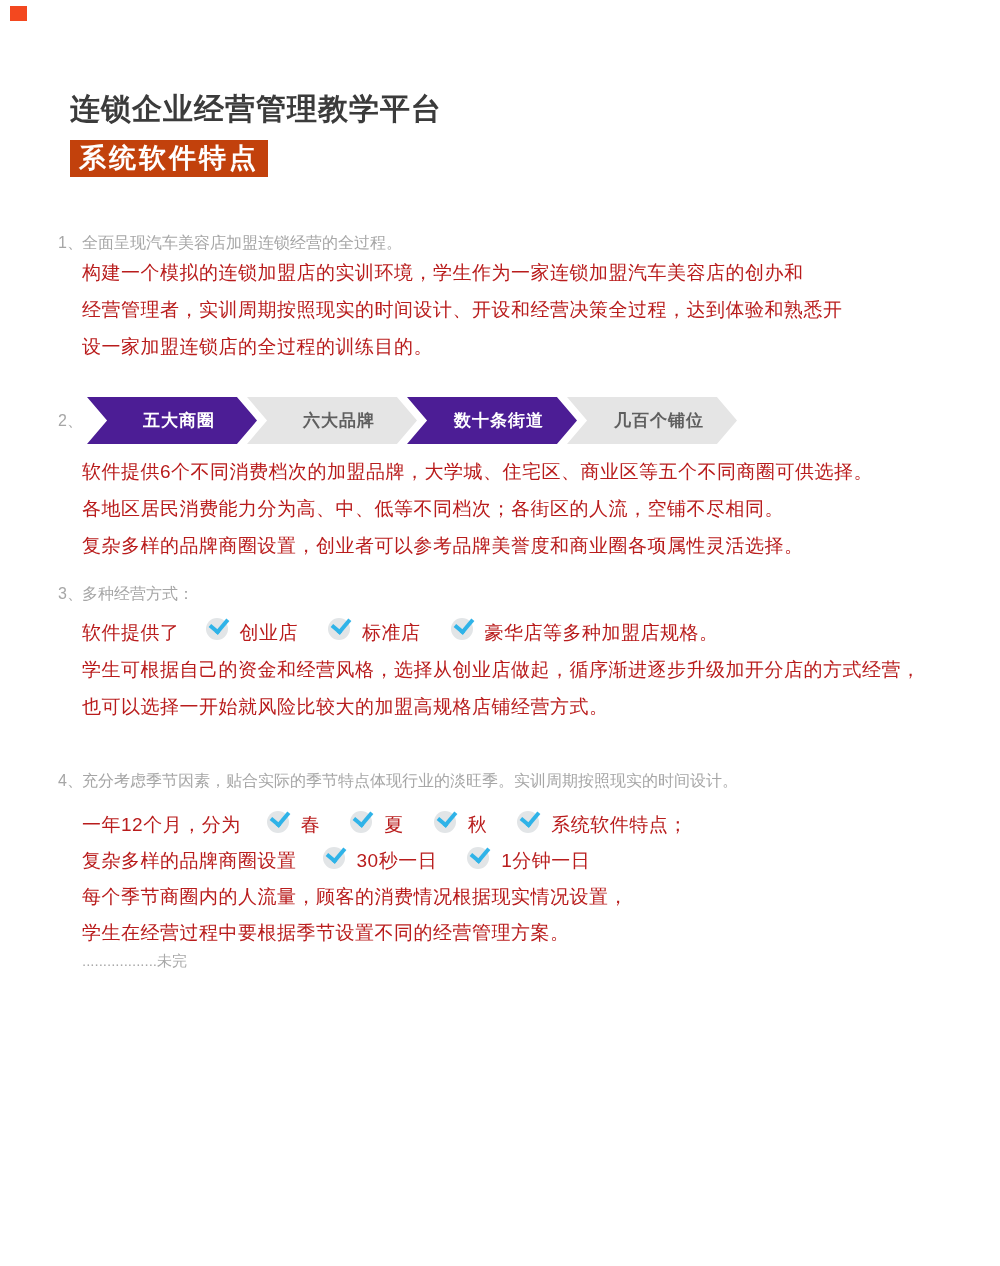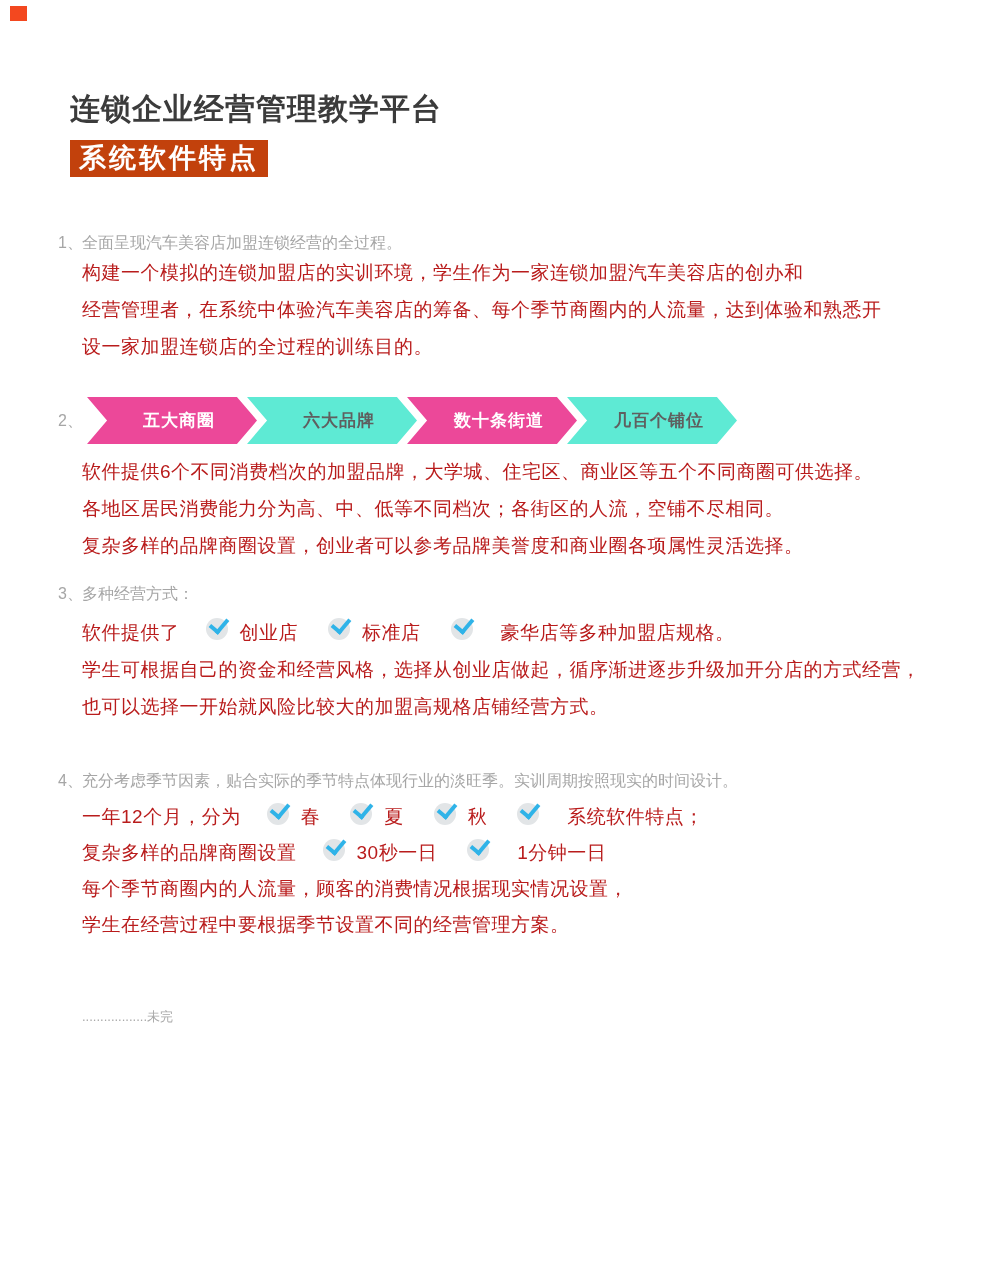--- a/index.html
+++ b/index.html
@@ -33,72 +33,72 @@
   .para { margin-left:82px; }
   .line { font-size:19px; line-height:37px; color:#b91c1c; letter-spacing:0.5px; white-space:nowrap; }
 
   
   #para1 { margin-top:1px; }
   #chevron-row { position:relative; height:47px; margin-top:32px; }
   #para2 { margin-top:9px; }
   #sec3-head { margin-top:20px; }
   #sec3-body { margin-top:10px; }
   #sec4-head { margin-top:46px; }
-  #sec4-body { margin-top:8px; }
+  #sec4-body { margin-top:16px; }
   #sec4-body .line { line-height:36px; }
-  .ending { margin-left:82px; margin-top:64px; font-size:13px; line-height:20px; color:#a9a9a9; white-space:nowrap; }
+  .ending { margin-left:82px; font-size:15px; line-height:20px; color:#a9a9a9; white-space:nowrap; }
 
   
   .chevron-num { position:absolute; left:58px; top:0; height:47px; font-size:16px; line-height:47px; color:#a6a6a6; }
   .chevron-track { position:absolute; left:87px; top:0; width:660px; height:47px; }
   .chev {
     position:absolute; top:0; height:47px; width:170px;
     clip-path: polygon(0% 0%, 88.2% 0%, 100% 50%, 88.2% 100%, 0% 100%, 11.8% 50%);
     display:flex; align-items:center; justify-content:center;
     font-size:17px; font-weight:bold; letter-spacing:1px; white-space:nowrap;
     padding-left:14px; box-sizing:border-box;
   }
   .chev.c0 { left:0px; }   .chev.c1 { left:160px; }
   .chev.c2 { left:320px; } .chev.c3 { left:480px; }
-  .chev.green { background:#ec4899; color:#ffffff; }
-  .chev.gray  { background:#5eead4; color:#5f5f5f; }
+  .chev.green { background:#4c1d95; color:#ffffff; }
+  .chev.gray  { background:#e5e5e5; color:#5f5f5f; }
 
   
   .check-item { display:inline-flex; }
   .check-icon { position:relative; display:inline-block; width:26px; height:26px; vertical-align:middle; margin-right:8px; }
   .check-circle { position:absolute; left:0; bottom:0; width:22px; height:22px; border-radius:50%; background:#e2e5e7; }
   .check-mark {
     position:absolute; left:4px; top:4px; width:14px; height:8px;
     border-left:4px solid #2fb3e8; border-bottom:4px solid #2fb3e8;
     transform: rotate(-50deg);
   }
   .check-row { display:flex; align-items:center; }
   .check-row .prefix { margin-right:26px; }
   .check-row .check-item { margin-right:30px; }
-  .check-row .check-item:last-child { margin-right:0;gap:16px; }
+  .check-row .check-item:last-child { margin-right:0; }
 </style>
 </head>
 <body>
 
 <div class="page">
 
   <div class="red-marker"></div>
 
   <div class="title">连锁企业经营管理教学平台</div>
   <div class="subtitle">系统软件特点</div>
 
   <div class="content">
 
     <div class="sec-head">
       <span class="sec-num">1、</span>
       <span>全面呈现汽车美容店加盟连锁经营的全过程。</span>
     </div>
     <div class="para" id="para1">
       <div class="line">构建一个模拟的连锁加盟店的实训环境，学生作为一家连锁加盟汽车美容店的创办和</div>
-      <div class="line">经营管理者，在系统中体验汽车美容店的筹备、每个季节商圈内的人流量，达到体验和熟悉开</div>
+      <div class="line">经营管理者，实训周期按照现实的时间设计、开设和经营决策全过程，达到体验和熟悉开</div>
       <div class="line">设一家加盟连锁店的全过程的训练目的。</div>
     </div>
 
     <div id="chevron-row">
       <span class="chevron-num">2、</span>
       <div class="chevron-track">
         <div class="chev c0 green">五大商圈</div>
         <div class="chev c1 gray">六大品牌</div>
         <div class="chev c2 green">数十条街道</div>
         <div class="chev c3 gray">几百个铺位</div>

